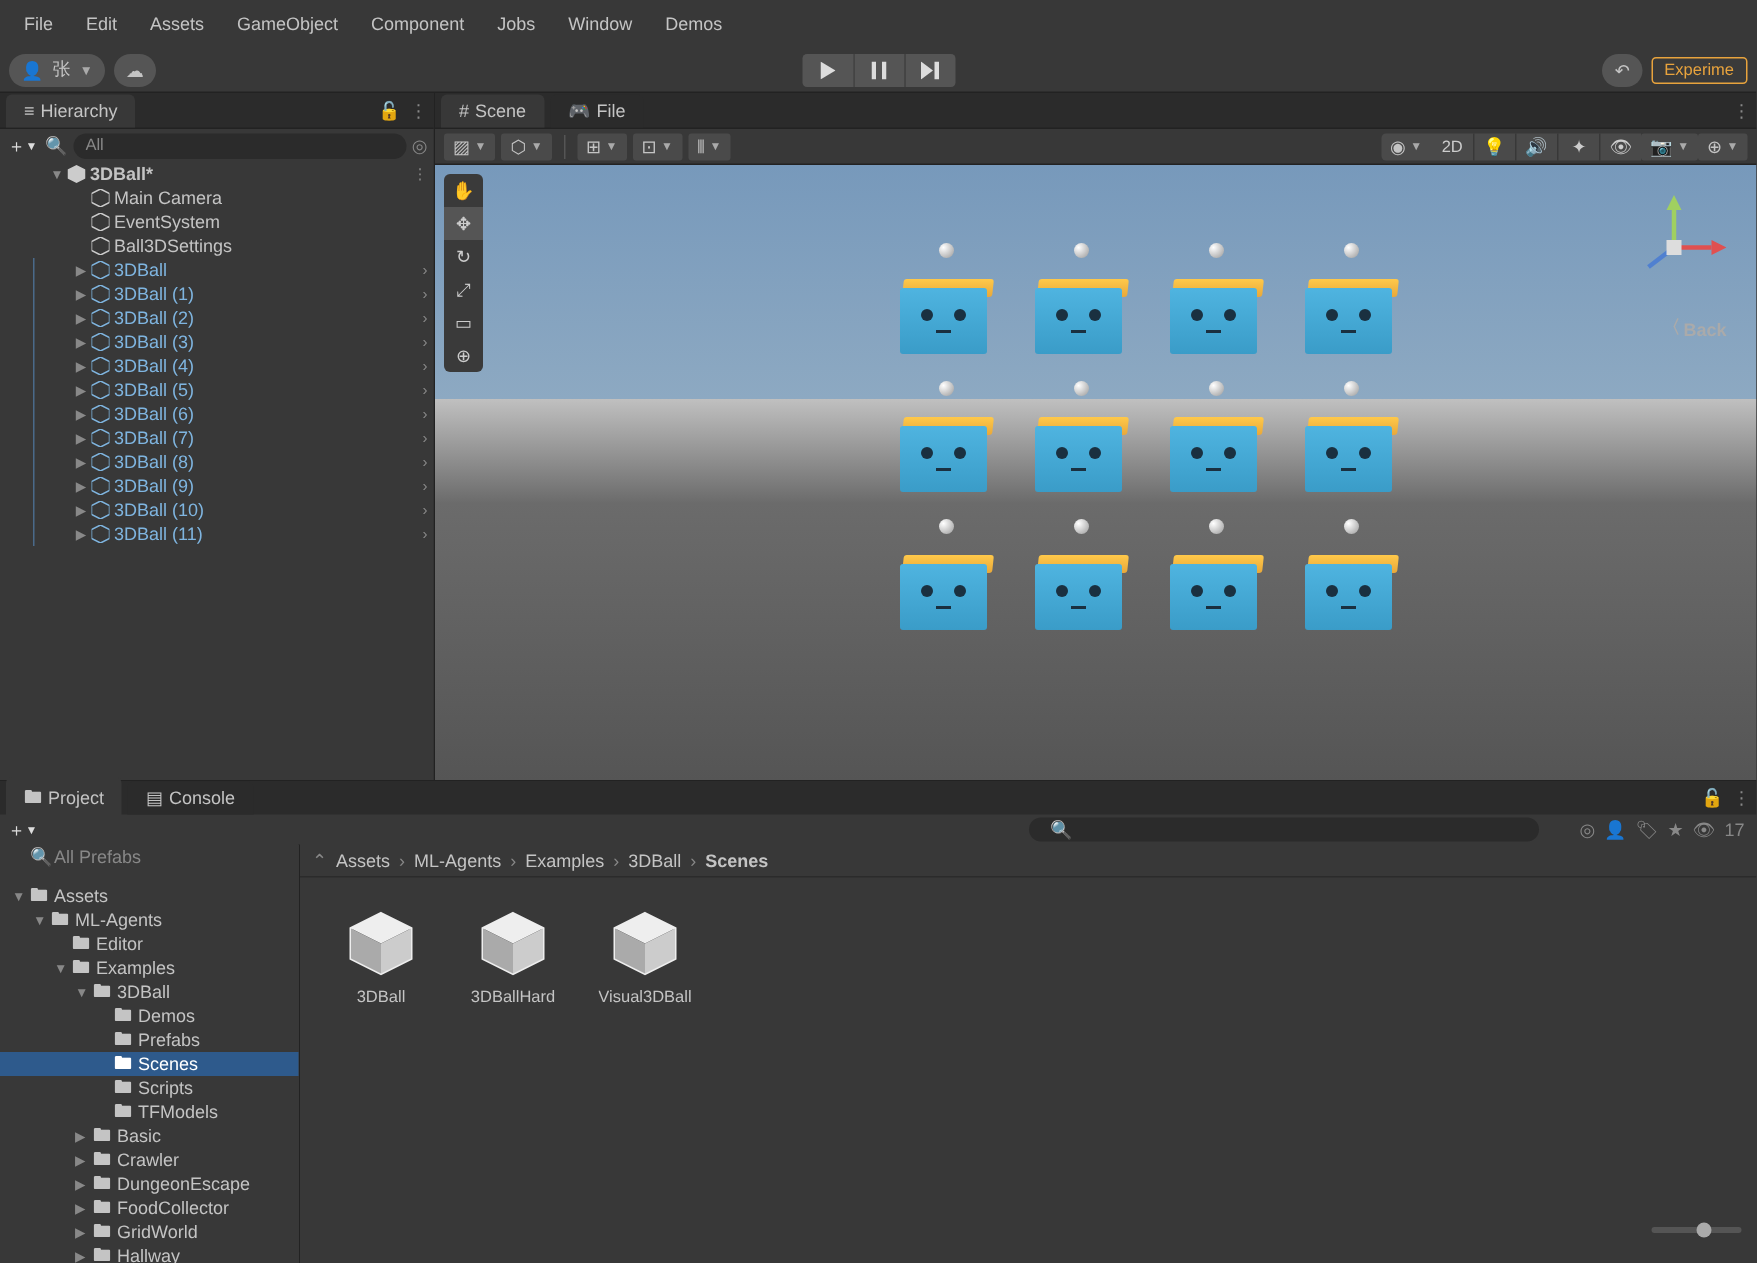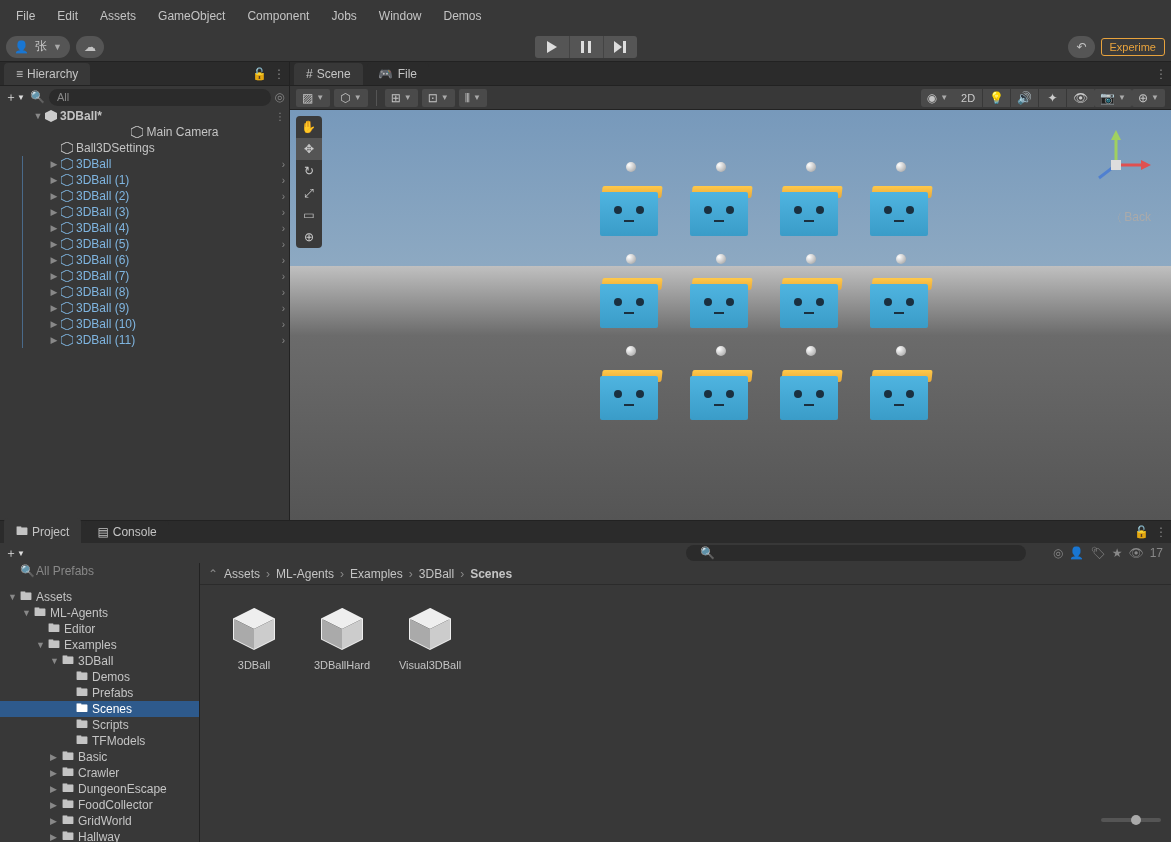--- a/index.html
+++ b/index.html
@@ -41,21 +41,21 @@
 .scene-right-tools { margin-left: auto; display: flex; align-items: center; gap: 0; }
 .tool-btn { width: 28px; height: 18px; background: #4a4a4a; display: flex; align-items: center; justify-content: center; cursor: pointer; color: #ccc; font-size: 11px; }
 .tool-btn + .tool-btn { border-left: 1px solid #383838; }
 .tool-btn:first-child { border-radius: 3px 0 0 3px; }
 .tool-btn:last-child { border-radius: 0 3px 3px 0; }
 .scene-view { flex: 1; position: relative; background: linear-gradient(#7799bb 0%, #8da9c2 38%, #c0c0c0 38%, #6b6b6b 55%, #555 100%); overflow: hidden; }
 .scene-side-tools { position: absolute; left: 6px; top: 6px; background: #3a3a3a; border-radius: 4px; display: flex; flex-direction: column; gap: 0; }
 .scene-side-tools .st { width: 26px; height: 22px; display: flex; align-items: center; justify-content: center; color: #ccc; cursor: pointer; }
 .scene-side-tools .st.active { background: #555; }
 .gizmo { position: absolute; right: 20px; top: 20px; width: 70px; height: 70px; }
-.back-btn { position: absolute; right: 20px; top: 100px; color: #aaa; font-size: 12px; display: flex; align-items: flex-start; gap: 2px; cursor: pointer; }
+.back-btn { position: absolute; right: 20px; top: 100px; color: #aaa; font-size: 12px; display: flex; align-items: flex-end; gap: 2px; cursor: pointer; font-weight: bold; }
 .cube { position: absolute; width: 62px; height: 56px; }
 .cube-body { position: absolute; bottom: 0; left: 0; width: 58px; height: 44px; background: linear-gradient(#4fb4e0, #3a9cc8); border-radius: 2px; }
 .cube-top { position: absolute; top: 6px; left: 2px; width: 60px; height: 12px; background: linear-gradient(#ffc94a, #e8a83a); border-radius: 2px; transform: skewX(-6deg); }
 .cube-face .eye { position: absolute; width: 8px; height: 8px; background: #1a3040; border-radius: 50%; top: 26px; }
 .cube-face .eye.l { left: 14px; }
 .cube-face .eye.r { left: 36px; }
 .cube-face .mouth { position: absolute; width: 10px; height: 2px; background: #1a3040; top: 40px; left: 24px; }
 .ball { position: absolute; width: 10px; height: 10px; background: radial-gradient(circle at 30% 30%, #fff, #999); border-radius: 50%; top: -18px; left: 26px; }
 .bottom-panel { height: 322px; background: #383838; display: flex; flex-direction: column; border-top: 1px solid #222; }
 .bottom-tabs { height: 22px; background: #2b2b2b; display: flex; align-items: center; }
@@ -154,28 +154,37 @@
         <span class="arrow">▼</span>
         <span class="icon">
           <svg width="12" height="12" viewBox="0 0 12 12">
               <polygon points="6,0 12,3 12,9 6,12 0,9 0,3" fill="#ccc"></polygon>
             </svg>
         </span>
         <span style="font-weight:600;">3DBall*</span>
         <span class="expand-chevron">⋮</span>
       </div>
       <div id="hierarchy-items">
-          <div class="tree-row" style="padding-left: 48px; justify-content: center;">
+          <div class="tree-row" style="padding-left: 48px;">
             <span class="arrow"></span>
             <span class="icon">
               <svg width="12" height="12" viewBox="0 0 12 12">
                 <polygon points="6,0 12,3 12,9 6,12 0,9 0,3" fill="none" stroke="#ccc" stroke-width="1"></polygon>
               </svg>
             </span>
             <span class="">Main Camera</span>
+          </div>
+          <div class="tree-row" style="padding-left: 48px;">
+            <span class="arrow"></span>
+            <span class="icon">
+              <svg width="12" height="12" viewBox="0 0 12 12">
+                <polygon points="6,0 12,3 12,9 6,12 0,9 0,3" fill="none" stroke="#ccc" stroke-width="1"></polygon>
+              </svg>
+            </span>
+            <span class="">EventSystem</span>
           </div>
           <div class="tree-row" style="padding-left: 48px;">
             <span class="arrow"></span>
             <span class="icon">
               <svg width="12" height="12" viewBox="0 0 12 12">
                 <polygon points="6,0 12,3 12,9 6,12 0,9 0,3" fill="none" stroke="#ccc" stroke-width="1"></polygon>
               </svg>
             </span>
             <span class="">Ball3DSettings</span>
           </div>

